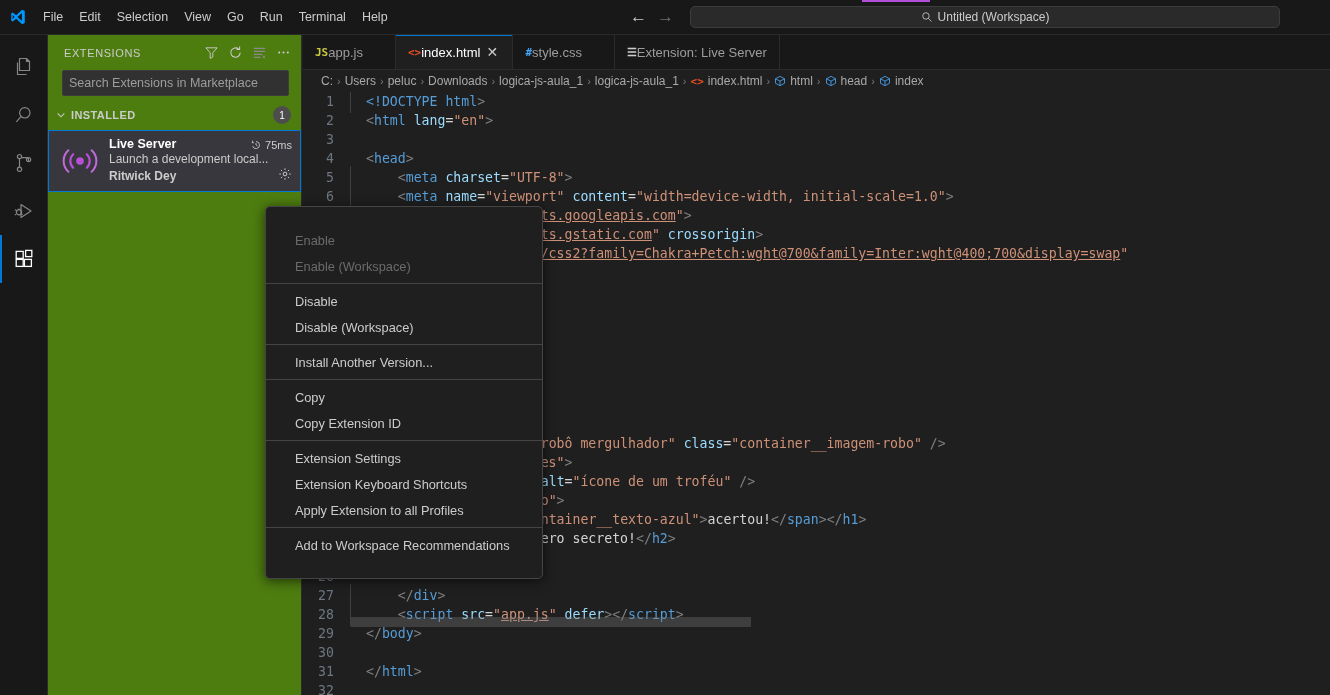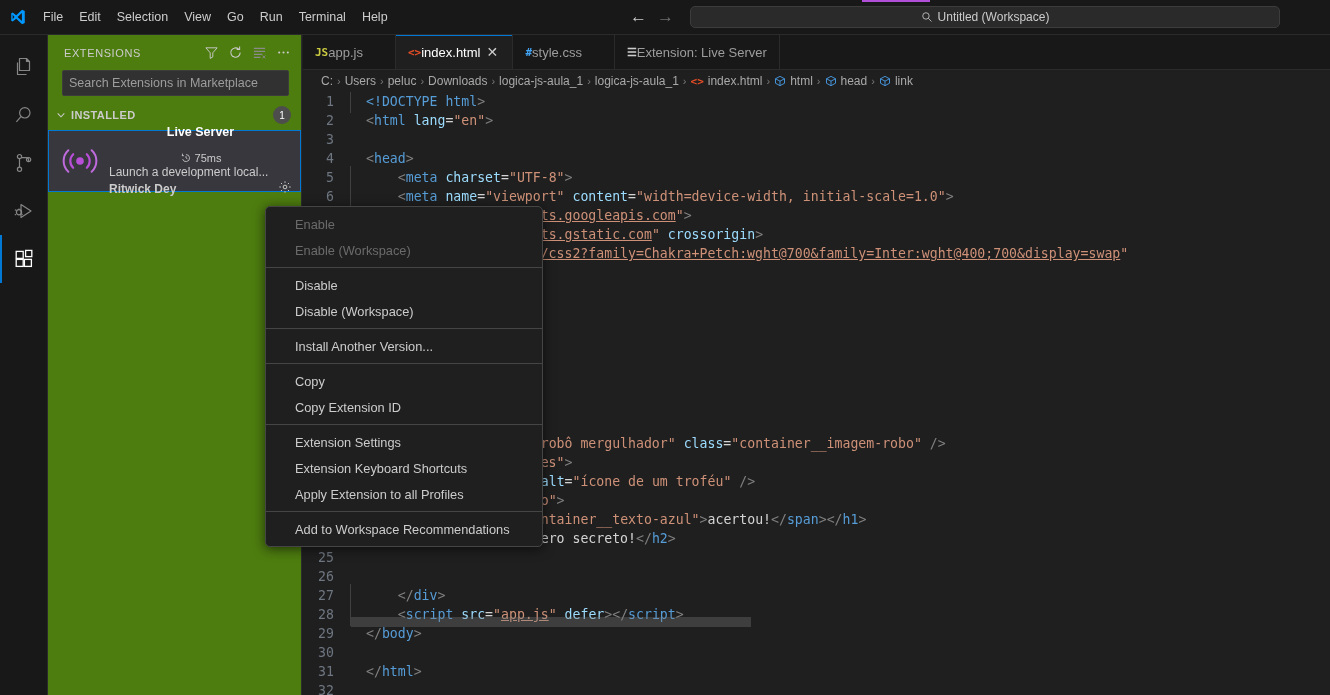--- a/index.html
+++ b/index.html
@@ -136,21 +136,21 @@
     height: 62px;
     background: #37373d;
     border: 1px solid #0078d4;
     display: flex; align-items: center;
     padding: 6px 8px 6px 10px; gap: 8px;
     cursor: pointer;
   }
   #ext-icon { width: 42px; height: 42px; flex: 0 0 42px;
     display:flex; align-items:center; justify-content:center; }
   #ext-body { flex: 1; min-width: 0; }
-  .ext-row1 { display: flex; align-items: center; justify-content: space-between; gap: 13px; flex-direction: column; }
+  .ext-row1 { display: flex; align-items: flex-end; justify-content: space-between; gap: 13px; }
   #ext-name { color: #ffffff; font-size: 12.5px; font-weight: bold; white-space: nowrap; }
   #ext-time { color: #cccccc; font-size: 11px; display: flex; align-items: center; gap: 3px; white-space: nowrap; }
   #ext-desc {
     color: #cccccc; font-size: 12px; margin-top: 1px;
     white-space: nowrap; overflow: hidden; text-overflow: ellipsis;
   }
   .ext-row3 { display: flex; align-items: center; justify-content: space-between; margin-top: 1px; }
   #ext-publisher { color: #cccccc; font-size: 12px; font-weight: bold; }
   #ext-gear { color: #cccccc; cursor: pointer; }
 
@@ -232,21 +232,21 @@
 
   
   #ctxmenu {
     position: absolute;
     left: 265px; top: 206px;
     width: 278px;
     background: #1f1f1f;
     border: 1px solid #454545;
     border-radius: 5px;
     box-shadow: 0 2px 12px rgba(0,0,0,.6);
-    padding: 4px 0;
+    padding: 20px 0;
     z-index: 50;
   }
   .ctx-item {
     height: 26px; display: flex; align-items: center;
     padding: 0 10px 0 29px;
     color: #cccccc; font-size: 12.8px;
     cursor: pointer; white-space: nowrap;
   }
   .ctx-item.disabled { color: #6b6b6b; cursor: default; }
   .ctx-sep { height: 1px; background: #454545; margin: 4px 0; }
@@ -471,21 +471,21 @@
             <path d="M2 5l6 3.2L14 5 M8 8.2v6" fill="none" stroke="#4daafc" stroke-width="1.1"></path>
           </svg></span>
         <span>head</span>
       </span>
       <span class="crumb-sep">›</span>
       <span class="crumb">
         <span><svg width="12" height="12" viewBox="0 0 16 16" style="vertical-align:-2px">
             <path d="M8 1.8 14 5v6L8 14.2 2 11V5z" fill="none" stroke="#4daafc" stroke-width="1.1" stroke-linejoin="round"></path>
             <path d="M2 5l6 3.2L14 5 M8 8.2v6" fill="none" stroke="#4daafc" stroke-width="1.1"></path>
           </svg></span>
-        <span>link</span>
+        <span>index</span>
       </span>
     </div>
   <div id="codearea" style="position: absolute;">
       <div class="code-line"><div class="lnum">1</div><div class="ltext"><span class="indent-guide" style="left: 0px;"></span><span class="t-doctype">&lt;!DOCTYPE </span><span class="t-tag">html</span><span class="t-punct">&gt;</span></div></div>
       <div class="code-line"><div class="lnum">2</div><div class="ltext"><span class="t-punct">&lt;</span><span class="t-tag">html </span><span class="t-attr">lang</span><span class="t-plain">=</span><span class="t-string">"en"</span><span class="t-punct">&gt;</span></div></div>
       <div class="code-line"><div class="lnum">3</div><div class="ltext"></div></div>
       <div class="code-line"><div class="lnum">4</div><div class="ltext"><span class="t-punct">&lt;</span><span class="t-tag">head</span><span class="t-punct">&gt;</span></div></div>
       <div class="code-line"><div class="lnum">5</div><div class="ltext"><span class="indent-guide" style="left: 0px;"></span><span class="t-punct">    &lt;</span><span class="t-tag">meta </span><span class="t-attr">charset</span><span class="t-plain">=</span><span class="t-string">"UTF-8"</span><span class="t-punct">&gt;</span></div></div>
       <div class="code-line"><div class="lnum">6</div><div class="ltext"><span class="indent-guide" style="left: 0px;"></span><span class="t-punct">    &lt;</span><span class="t-tag">meta </span><span class="t-attr">name</span><span class="t-plain">=</span><span class="t-string">"viewport"</span><span class="t-plain"> </span><span class="t-attr">content</span><span class="t-plain">=</span><span class="t-string">"width=device-width, initial-scale=1.0"</span><span class="t-punct">&gt;</span></div></div>
       <div class="code-line"><div class="lnum">7</div><div class="ltext"><span class="t-string">ect"</span><span class="t-plain"> </span><span class="t-attr">href</span><span class="t-plain">=</span><span class="t-string">"</span><span class="t-link">https://fonts.googleapis.com</span><span class="t-string">"</span><span class="t-punct">&gt;</span></div></div>

